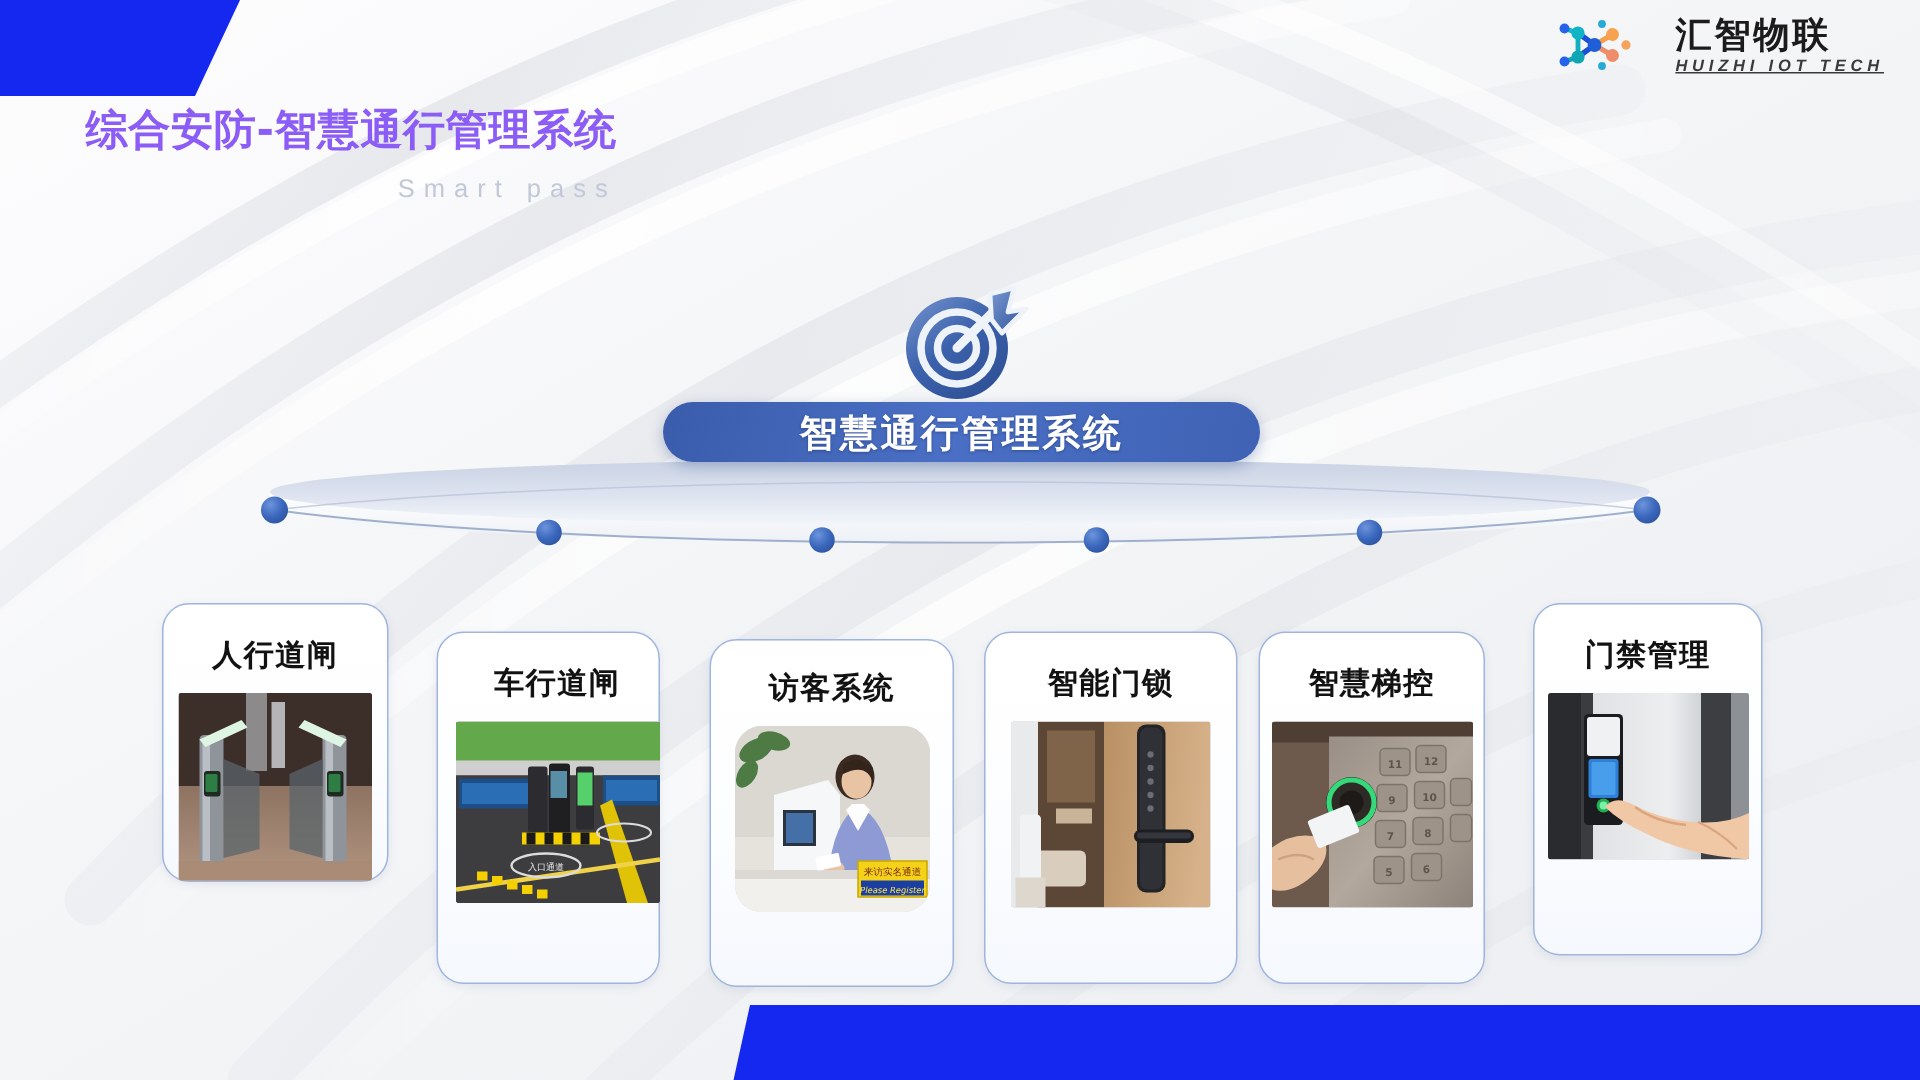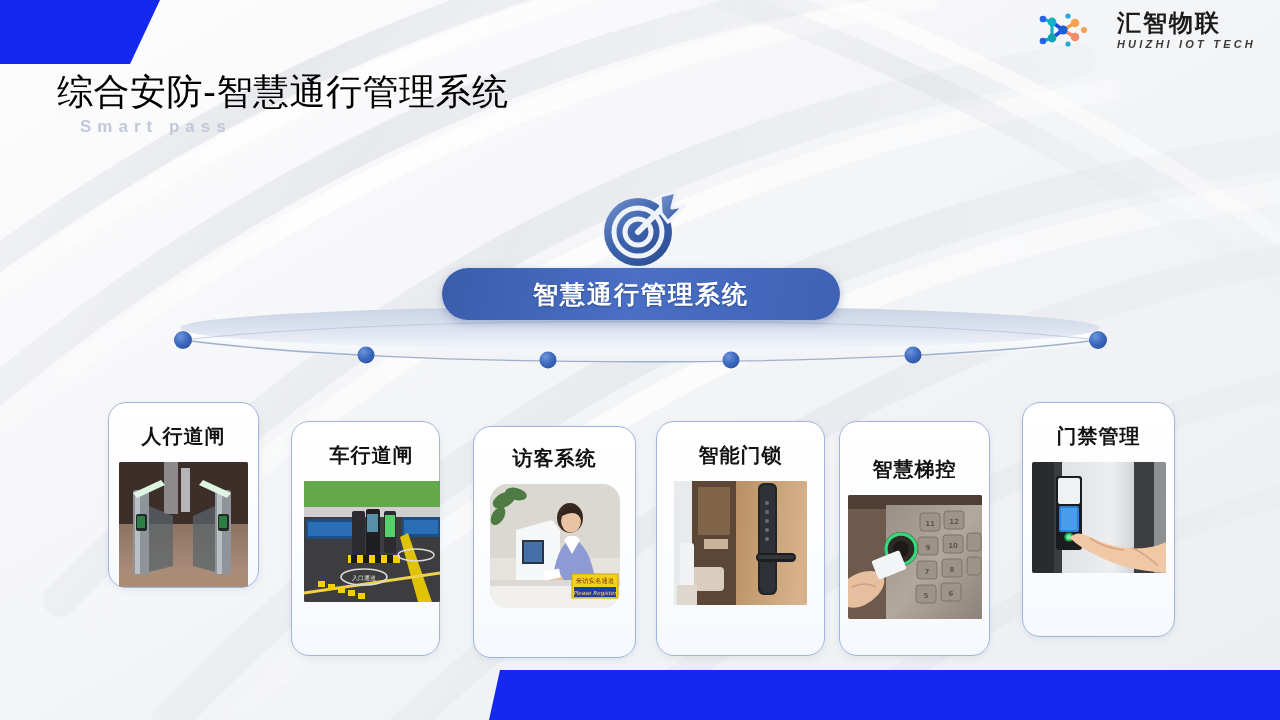--- a/index.html
+++ b/index.html
@@ -23,46 +23,47 @@
     display:flex; align-items:center; gap:24px;
   }
   #logo-icon { width:56px; height:40px; flex:0 0 auto; }
   #logo-text { display:flex; flex-direction:column; line-height:1; }
   #logo-cn {
     font-size:24px; font-weight:bold; color:#1b1b1b;
     letter-spacing:2px; font-family:"DejaVu Sans","Liberation Sans",sans-serif;
   }
   #logo-en {
     font-size:11px; color:#3a3a3a; letter-spacing:3.2px;
-    margin-top:4px; font-style:italic; font-weight:bold;
+    margin-top:4px; font-style:italic; font-weight:bold;text-decoration:underline;
   }
 
   
   #title-block { position:absolute; left:57px; top:68px; z-index:6; }
   #page-title {
-    font-size:36px; font-weight:normal; color:#000000;
+    font-size:28px; font-weight:bold; color:#8b5cf6;
     letter-spacing:0.5px; white-space:nowrap;
     font-family:"DejaVu Sans","Liberation Sans",sans-serif;
   }
   #page-subtitle {
-    margin-left:23px;
+    margin-top:10px; margin-left:23px;
     font-size:17px; color:#c2c8d8; letter-spacing:6px;
-    font-weight:700;
+    font-weight:400;
+    text-align:right;
   }
 
   
   #target-icon { position:absolute; left:598px; top:186px; z-index:5; width:88px; height:84px; }
 
   
   #platform { position:absolute; left:0; top:295px; z-index:2; width:1280px; height:90px; }
 
   
   #system-pill {
     position:absolute; left:442px; top:268px; z-index:6;
-    width:398px; height:52px; border-radius:26px;
+    width:398px; height:40px; border-radius:26px;
     background:linear-gradient(100deg,#3a5cab 0%,#4a6fc4 48%,#3f62b4 100%);
     box-shadow:0 3px 9px rgba(40,70,140,.30);
     display:flex; align-items:center; justify-content:center;
   }
   #system-pill-label {
     color:#ffffff; font-size:25px; font-weight:bold; letter-spacing:2px;
     font-family:"DejaVu Sans","Liberation Sans",sans-serif;
     text-shadow:0 1px 2px rgba(20,40,90,.45);
   }
 
@@ -388,21 +389,21 @@
             <circle cx="93" cy="49" r="2.1"></circle>
           <circle cx="93" cy="58" r="2.1"></circle>
         </g>
 
         <rect x="82" y="72" width="40" height="9" rx="4.5" fill="#1d1e21"></rect>
         <rect x="84" y="74" width="36" height="4" rx="2" fill="#35363b"></rect>
       </svg>
     </div>
   </div>
 
-  <div class="card" style="left:839px;top:421px;width:151px;height:235px;padding-top:34px;">
+  <div class="card" style="left:839px;top:421px;width:151px;height:235px;padding-top:20px;">
     <div class="card-title">智慧梯控</div>
     <div class="card-photo" style="width:134px;height:124px;margin-top:12px;font-weight:bold;">
       <svg viewBox="0 0 134 124" xmlns="http://www.w3.org/2000/svg">
         <defs>
           <linearGradient id="steelG" x1="0" y1="0" x2="1" y2="1">
             <stop offset="0%" stop-color="#9a8f86"></stop>
               <stop offset="50%" stop-color="#b3a89d"></stop>
             <stop offset="100%" stop-color="#8c8279"></stop>
           </linearGradient>
         </defs>

